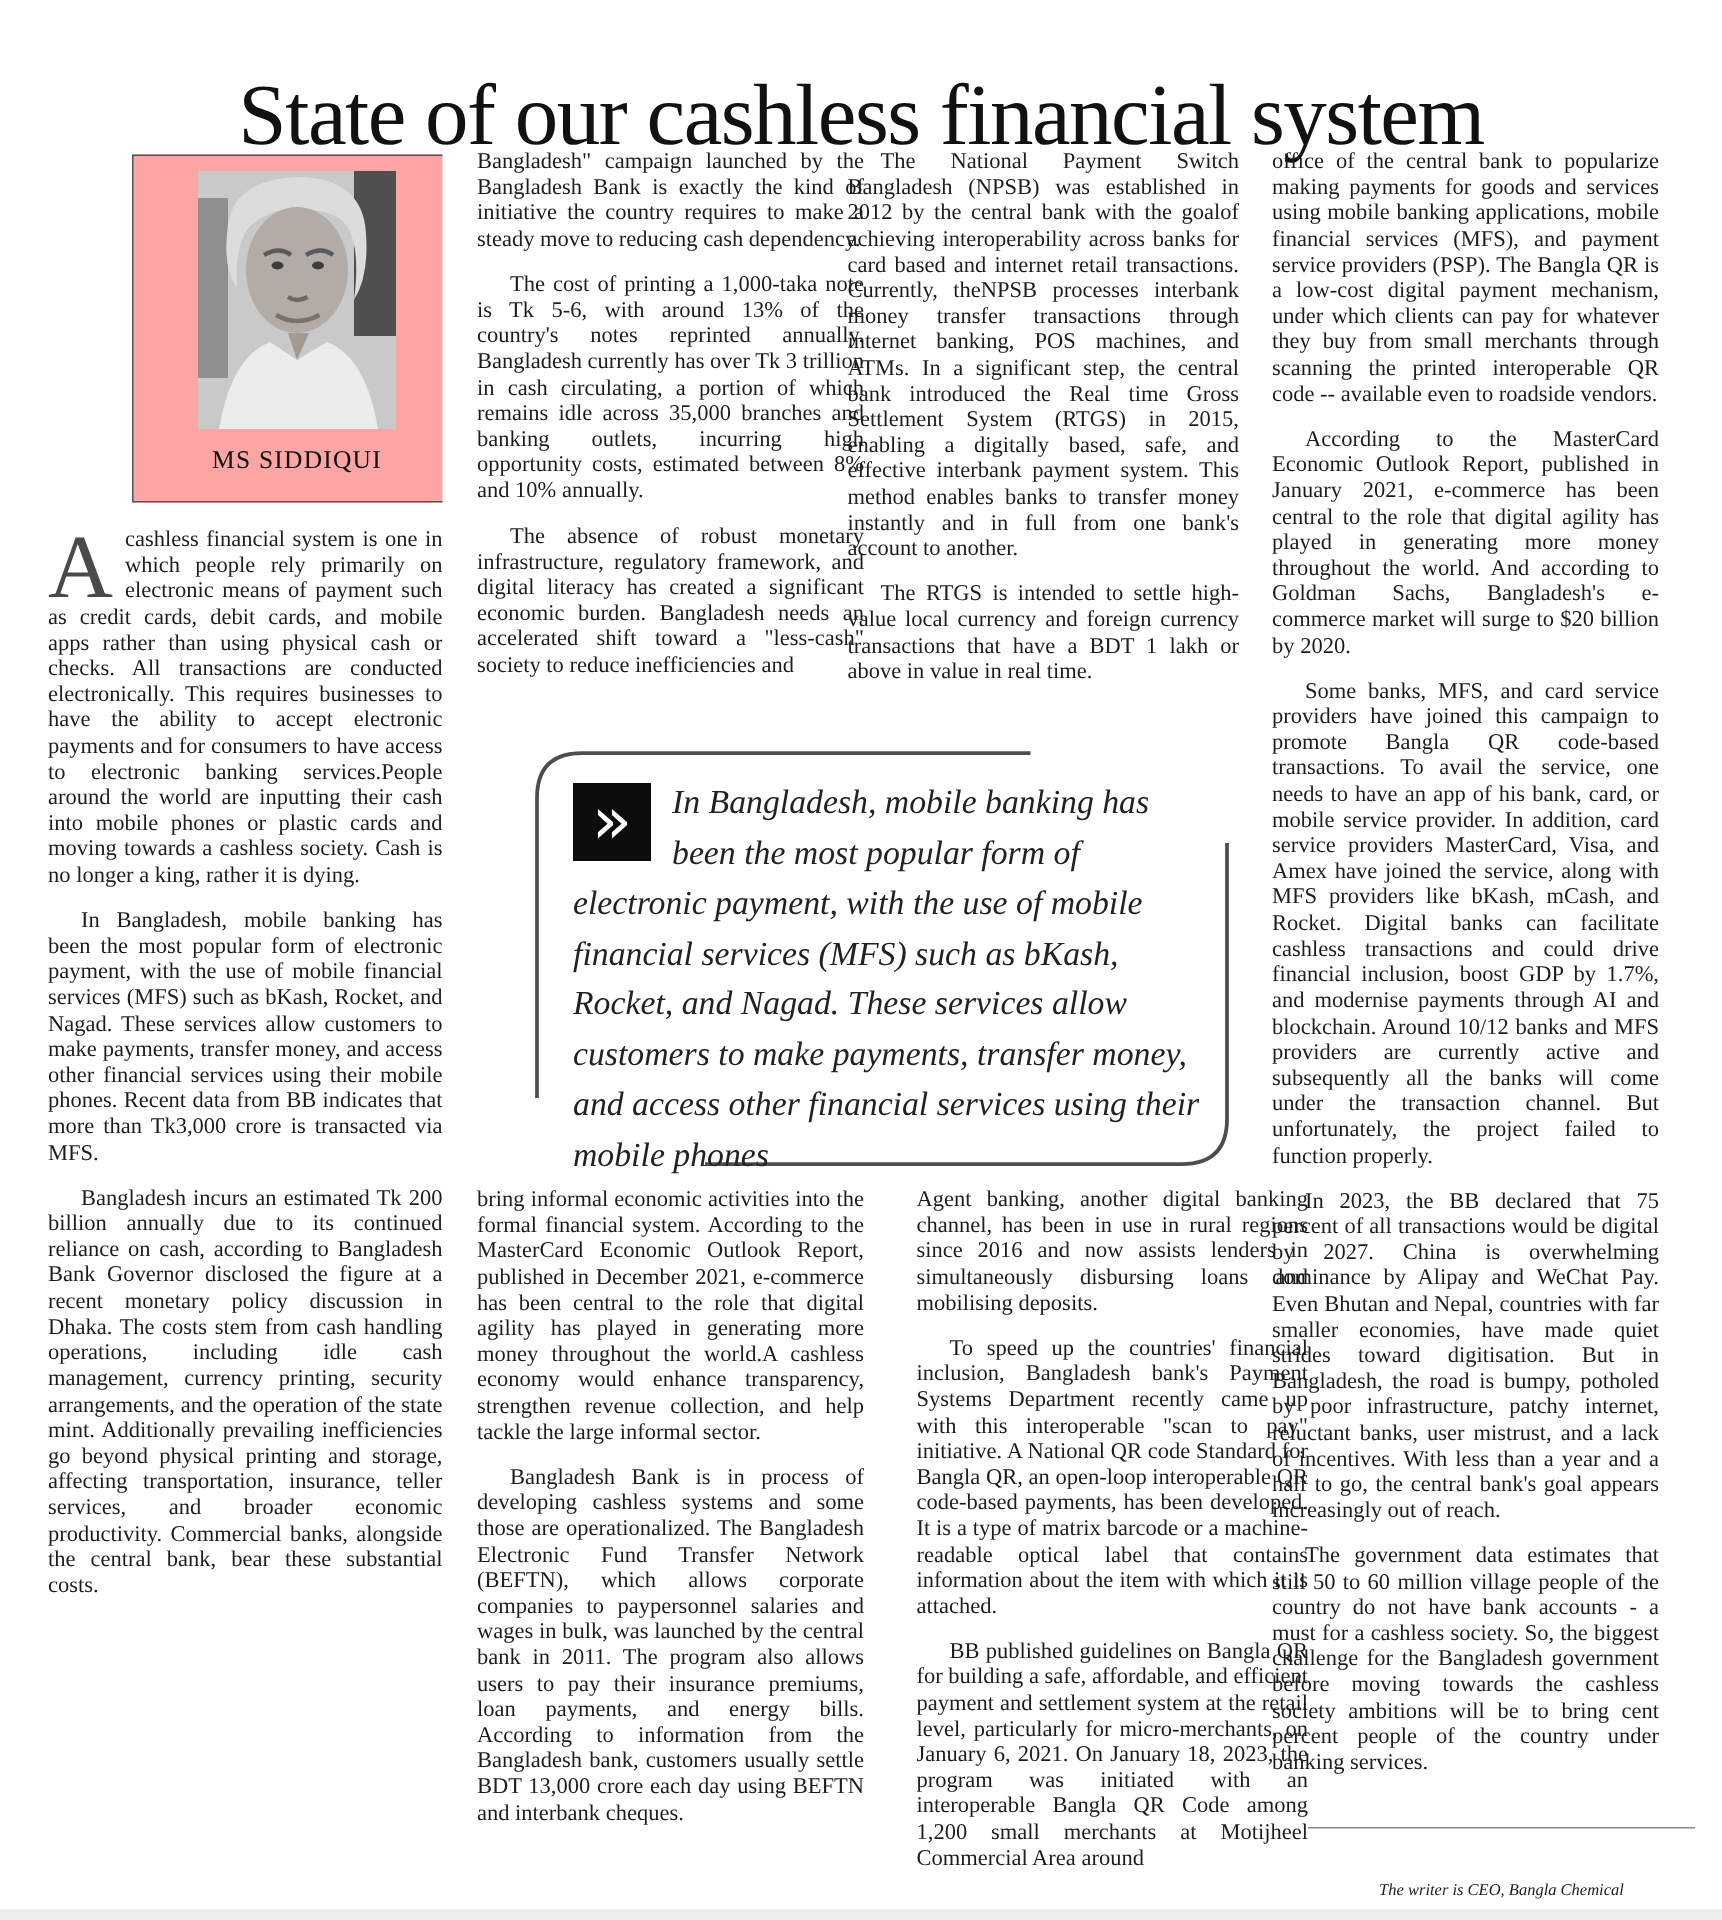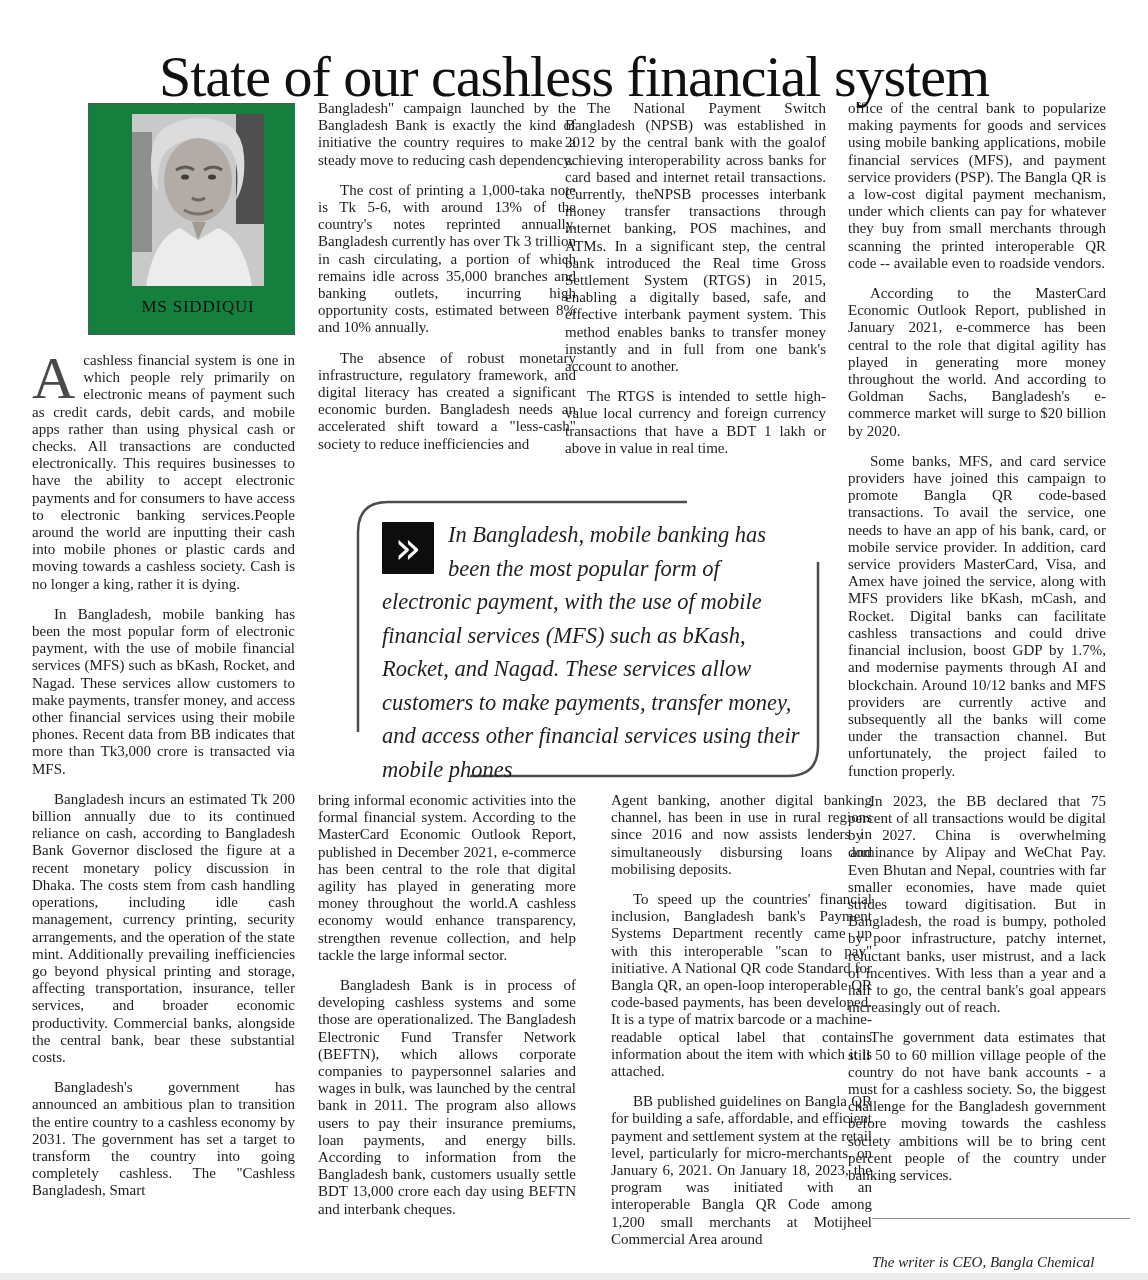--- a/index.html
+++ b/index.html
@@ -16,21 +16,21 @@
   .col p.no-indent{text-indent:0;}
   .col1{left:32px;width:263px;height:1175px;}
   .col2t{left:318px;width:258px;height:392px;}
   .col3t{left:565px;width:261px;height:392px;}
   .col2b{left:318px;top:792px;width:258px;height:478px;}
   .col3b{left:595px;top:792px;width:261px;height:478px;margin-left:16px;}
   .col4{left:848px;width:258px;height:1122px;}
   .photo-frame{
     width:220px;height:232px;border:1px solid #555;margin:3px 0 17px 56px;
     display:flex;flex-direction:column;align-items:center;box-sizing:border-box;
-    background:#15803d;
+    background:#fca5a5;
   }
   .portrait{margin-top:10px;width:132px;height:172px;display:block;}
   .photo-caption{
     margin-top:12px;font-size:17px;letter-spacing:0.8px;color:#111;text-indent:0;text-align:center;
   }
   .dropcap{
     float:left;font-size:60px;line-height:46px;padding:3px 8px 0 0;color:#4a4a4a;font-weight:400;
   }
   .pullquote{
     position:absolute;left:352px;top:496px;width:472px;height:308px;
@@ -41,21 +41,21 @@
     font-style:italic;font-size:22.5px;line-height:33.5px;color:#222;text-align:left;
   }
   .quote-icon{
     float:left;width:52px;height:52px;background:#0d0d0d;color:#fff;
     display:flex;align-items:center;justify-content:center;
     font-size:44px;font-style:normal;line-height:52px;margin:4px 14px 10px 0;
     font-family:"DejaVu Sans", sans-serif;
   }
   .byline-wrap{position:absolute;left:872px;top:1218px;width:258px;}
   .byline-rule{border:none;border-top:1px solid #8a8a8a;margin:0 0 8px 0;}
-  .byline{font-style:italic;font-size:15px;text-align:left;color:#1c1c1c;margin-top:35px;}
+  .byline{font-style:italic;font-size:11px;text-align:center;color:#1c1c1c;margin-top:35px;}
   .bottom-edge{position:absolute;left:0;bottom:0;width:1148px;height:7px;background:#ededed;}
 </style>
 </head>
 <body>
 
 <div class="page">
 
   <h1 class="headline">State of our cashless financial system</h1>
 
   <div class="col col1">
@@ -73,21 +73,20 @@
         <path d="M60 84 q6 4 13 0" stroke="#6e675f" stroke-width="3" fill="none"></path>
         <path d="M52 96 q14 8 29 0" stroke="#7a726a" stroke-width="3" fill="none"></path>
         <path d="M14 172 Q22 124 48 114 L66 126 L86 114 Q112 124 120 172 Z" fill="#ececec"></path>
         <path d="M60 108 L66 126 L74 108 Z" fill="#a39b93"></path>
       </svg>
       <div class="photo-caption">MS SIDDIQUI</div>
     </div>
     <p class="no-indent"><span class="dropcap">A</span><span>cashless financial system is one in which people rely primarily on electronic means of payment such as credit cards, debit cards, and mobile apps rather than using physical cash or checks. All transactions are conducted electronically. This requires businesses to have the ability to accept electronic payments and for consumers to have access to electronic banking services.People around the world are inputting their cash into mobile phones or plastic cards and moving towards a cashless society. Cash is no longer a king, rather it is dying.</span></p>
     <p>In Bangladesh, mobile banking has been the most popular form of electronic payment, with the use of mobile financial services (MFS) such as bKash, Rocket, and Nagad. These services allow customers to make payments, transfer money, and access other financial services using their mobile phones. Recent data from BB indicates that more than Tk3,000 crore is transacted via MFS.</p>
     <p>Bangladesh incurs an estimated Tk 200 billion annually due to its continued reliance on cash, according to Bangladesh Bank Governor disclosed the figure at a recent monetary policy discussion in Dhaka. The costs stem from cash handling operations, including idle cash management, currency printing, security arrangements, and the operation of the state mint. Additionally prevailing inefficiencies go beyond physical printing and storage, affecting transportation, insurance, teller services, and broader economic productivity. Commercial banks, alongside the central bank, bear these substantial costs.</p>
-    <p>Bangladesh's government has announced an ambitious plan to transition the entire country to a cashless economy by 2031. The government has set a target to transform the country into going completely cashless. The "Cashless Bangladesh, Smart</p>
   </div>
 
   <div class="col col2t">
     <p class="no-indent">Bangladesh" campaign launched by the Bangladesh Bank is exactly the kind of initiative the country requires to make a steady move to reducing cash dependency.</p>
     <p>The cost of printing a 1,000-taka note is Tk 5-6, with around 13% of the country's notes reprinted annually. Bangladesh currently has over Tk 3 trillion in cash circulating, a portion of which remains idle across 35,000 branches and banking outlets, incurring high opportunity costs, estimated between 8% and 10% annually.</p>
     <p>The absence of robust monetary infrastructure, regulatory framework, and digital literacy has created a significant economic burden. Bangladesh needs an accelerated shift toward a "less-cash" society to reduce inefficiencies and</p>
   </div>
 
   <div class="col col3t">
     <p>The National Payment Switch Bangladesh (NPSB) was established in 2012 by the central bank with the goalof achieving interoperability across banks for card based and internet retail transactions. Currently, theNPSB processes interbank money transfer transactions through internet banking, POS machines, and ATMs. In a significant step, the central bank introduced the Real time Gross Settlement System (RTGS) in 2015, enabling a digitally based, safe, and effective interbank payment system. This method enables banks to transfer money instantly and in full from one bank's account to another.</p>

